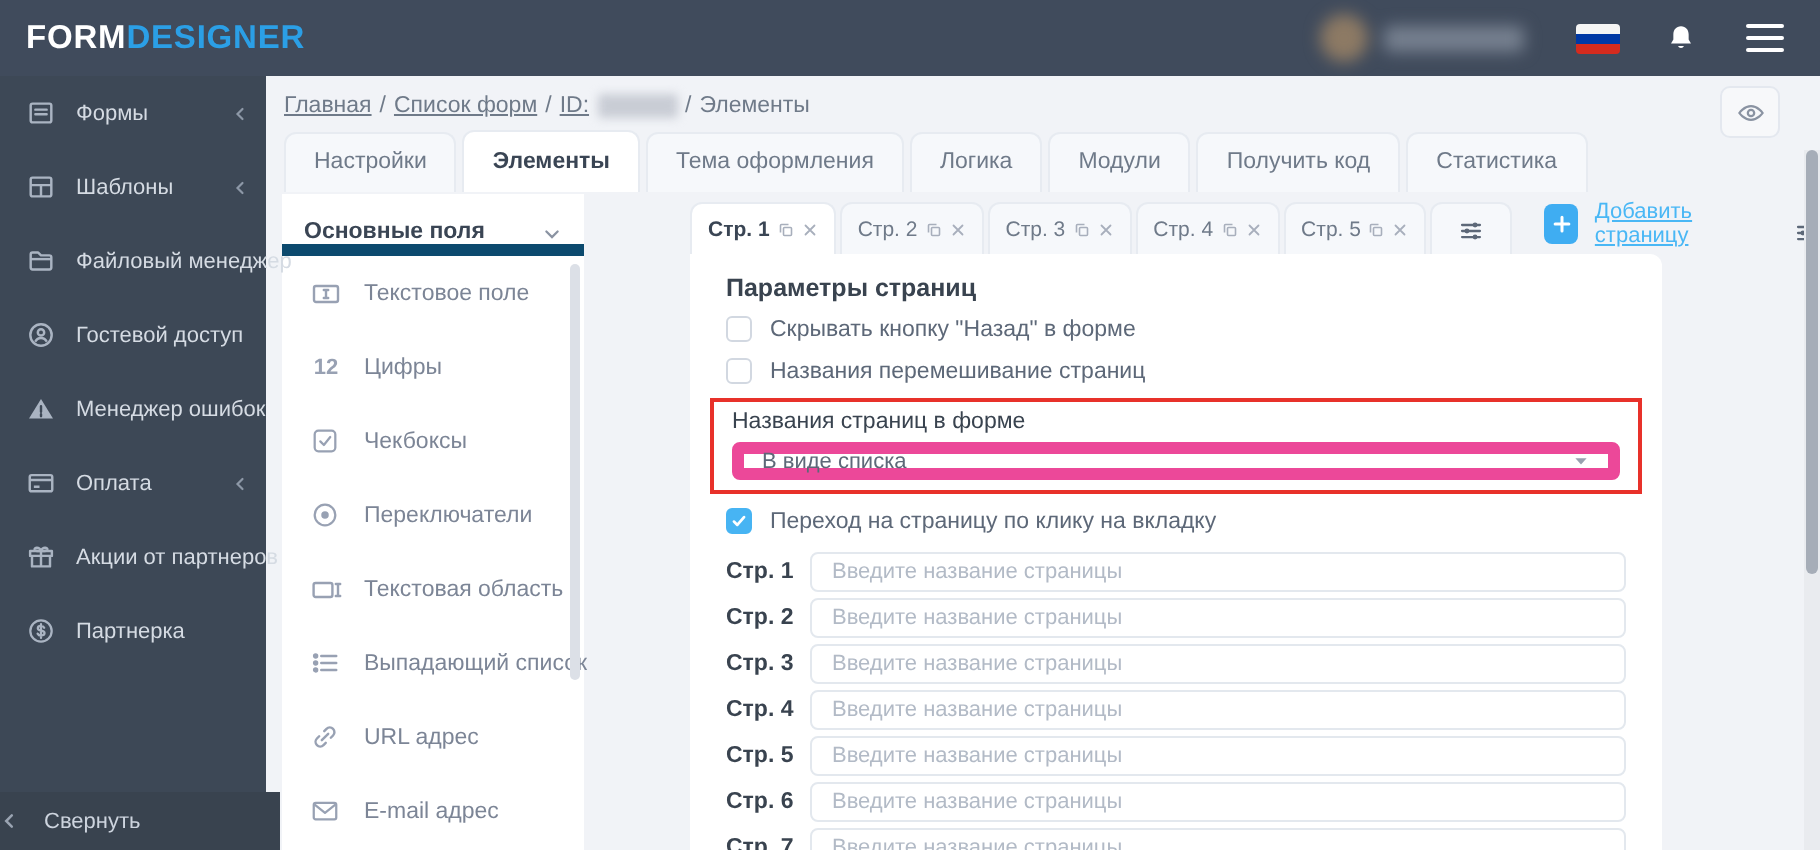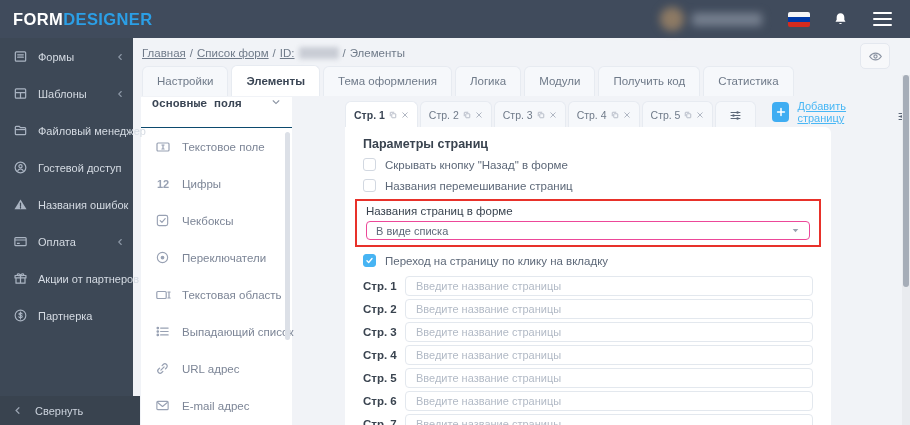--- a/index.html
+++ b/index.html
@@ -37,21 +37,21 @@
     background:#3d4856; z-index:20;
   }
   .side-item {
     height:37px; display:flex; align-items:center; padding:0 9px 0 13px;
     color:#d5dbe3; font-size:11px; cursor:pointer; white-space:nowrap;
   }
   .side-item .s-icon { color:#aab4c2; margin-right:10px; flex:none; }
   .side-item .s-chev { margin-left:auto; color:#8d98a7; }
   .side-footer {
     position:absolute; bottom:0; left:0; width:140px; height:29px;
-    background:#39434f; display:flex; align-items:center; padding-left:13px;
+    background:#39434f; display:flex; align-items:center; 
     color:#cdd4de; font-size:11px; cursor:pointer;
   }
   .side-footer .s-chev { color:#9aa4b2; margin-right:13px; }
 
   
   .main { position:absolute; top:38px; left:133px; width:777px; height:293px; background:#f1f3f7; }
 
   .breadcrumb {
     position:absolute; top:9px; left:9px; font-size:11.5px; color:#6f7a89;
     display:flex; align-items:center; gap:4px;
@@ -73,23 +73,23 @@
     cursor:pointer; white-space:nowrap;
   }
   .mtab.active { background:#ffffff; color:#3a4554; font-weight:700; height:31px; line-height:30px; }
 
   
   .fields-panel {
     position:absolute; top:59px; left:8px; width:151px; height:328px;
     background:#ffffff;
   }
   .fp-header {
-    height:31px; display:flex; align-items:flex-start; padding:0 11px;
+    height:31px; display:flex; align-items:flex-end; padding:0 11px;
     font-size:11.5px; font-weight:700; color:#3a4554;
-    border-bottom:1px solid #0c4a6e; cursor:pointer;font-family:Liberation Mono, monospace;
+    border-bottom:6px solid #0c4a6e; cursor:pointer;
   }
   .fp-header .fp-chev { margin-left:auto; color:#8a93a2; }
   .fp-item {
     height:37px; display:flex; align-items:center; padding-left:14px;
     font-size:11.5px; color:#7c8596; cursor:pointer; white-space:nowrap;
   }
   .fp-item .f-icon { color:#98a1b3; margin-right:11px; flex:none; width:16px; text-align:center; }
   .num-glyph { font-size:11px; font-weight:700; color:#98a1b3; letter-spacing:0; }
   .fp-scroll { position:absolute; right:2px; top:35px; width:5px; height:208px; background:#dce0e7; border-radius:3px; }
 
@@ -124,21 +124,21 @@
   .cb { width:13px; height:13px; border:1px solid #d2d8e1; border-radius:3px; background:#ffffff; flex:none;
         display:flex; align-items:center; justify-content:center; }
   .cb.checked { background:#47b4f3; border-color:#47b4f3; color:#ffffff; }
   .cb-label { margin-left:9px; font-size:11.5px; color:#5d6878; }
 
   .red-box {
     margin:6px -8px 0; border:2px solid #e8312a; padding:4px 9px 5px;
   }
   .sel-label { font-size:11.5px; color:#39434f; }
   .select {
-    margin-top:4px; height:19px; border:1px solid #ec4899; border-radius:4px;
+    margin-top:4px; height:19px; border:6px solid #ec4899; border-radius:4px;
     display:flex; align-items:center; padding:0 9px; font-size:11px; color:#5d6878;
     background:#ffffff; cursor:pointer;
   }
   .select .sel-chev { margin-left:auto; color:#98a1af; }
 
   .rows { margin-top:8px; }
   .p-row { display:flex; align-items:center; margin-bottom:3px; height:20px; }
   .p-row-label { width:42px; flex:none; font-size:11.5px; font-weight:700; color:#39434f; }
   .p-row input {
     flex:1; height:20px; border:1px solid #e3e8ee; border-radius:4px;
@@ -230,21 +230,21 @@
     </span>
     <span>Гостевой доступ</span>
   </div>
   <div class="side-item">
     <span class="s-icon">
       <svg width="15" height="15" viewBox="0 0 16 16" fill="currentColor">
           <path d="M8 2.6L14.4 13H1.6z"></path>
           <path d="M8 6.5v3M8 10.8v1" stroke="#3d4856" stroke-width="1.3" stroke-linecap="round"></path>
         </svg>
     </span>
-    <span>Названия ошибок</span>
+    <span>Менеджер ошибок</span>
   </div>
   <div class="side-item">
     <span class="s-icon">
       <svg width="15" height="15" viewBox="0 0 16 16" fill="none" stroke="currentColor" stroke-width="1.3">
           <rect x="2" y="3.8" width="12" height="8.6" rx="1"></rect>
           <path d="M2 6.4h12M4.2 10h3"></path>
         </svg>
     </span>
     <span>Оплата</span>
     <span class="s-chev">

